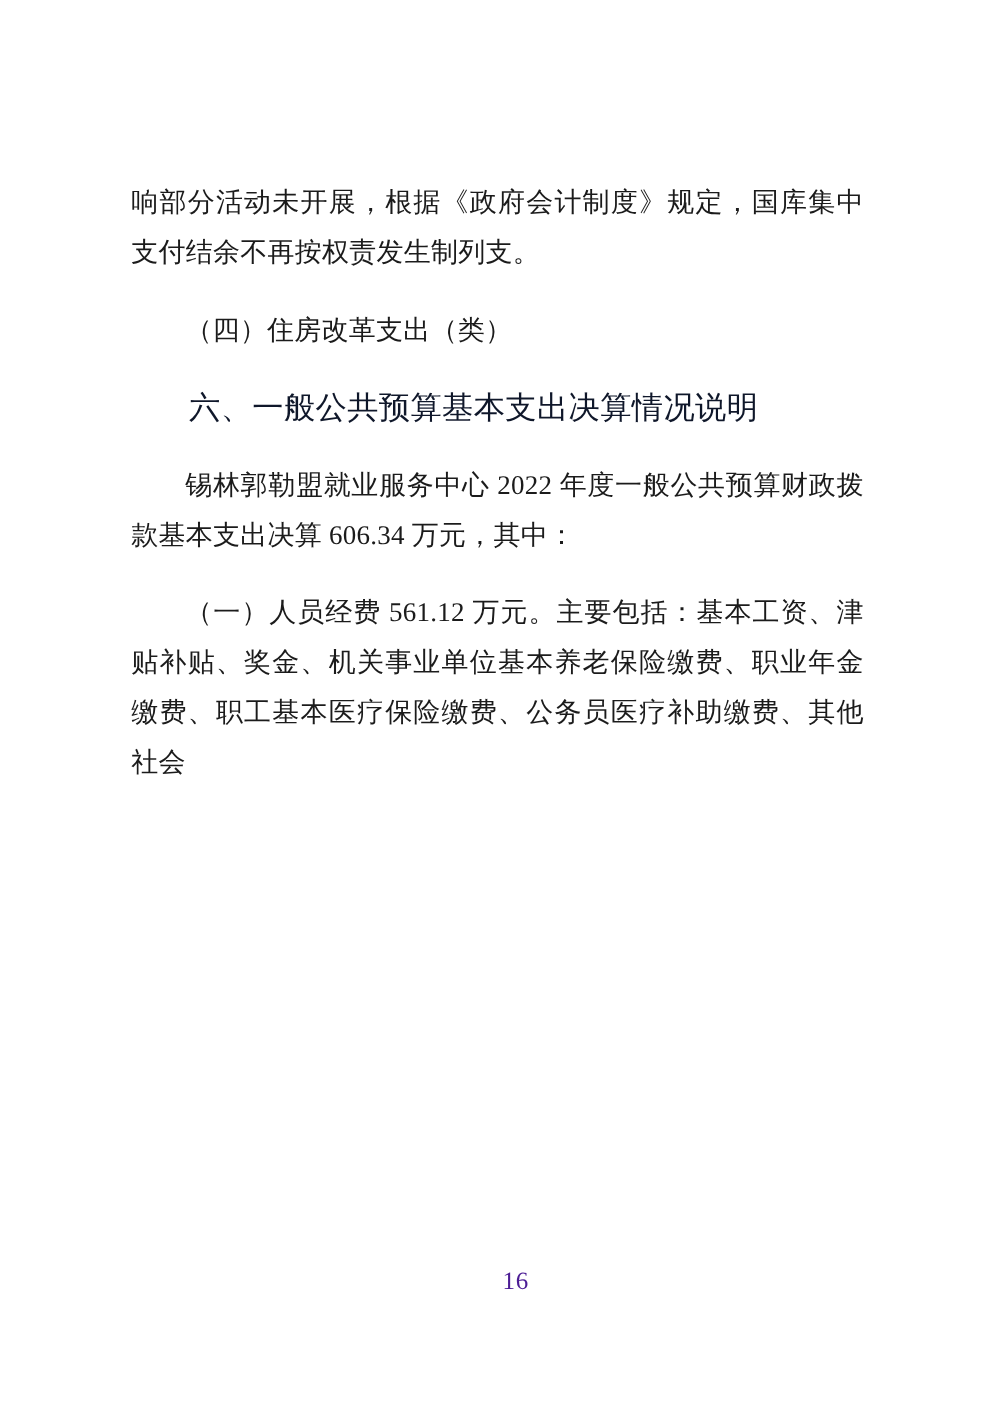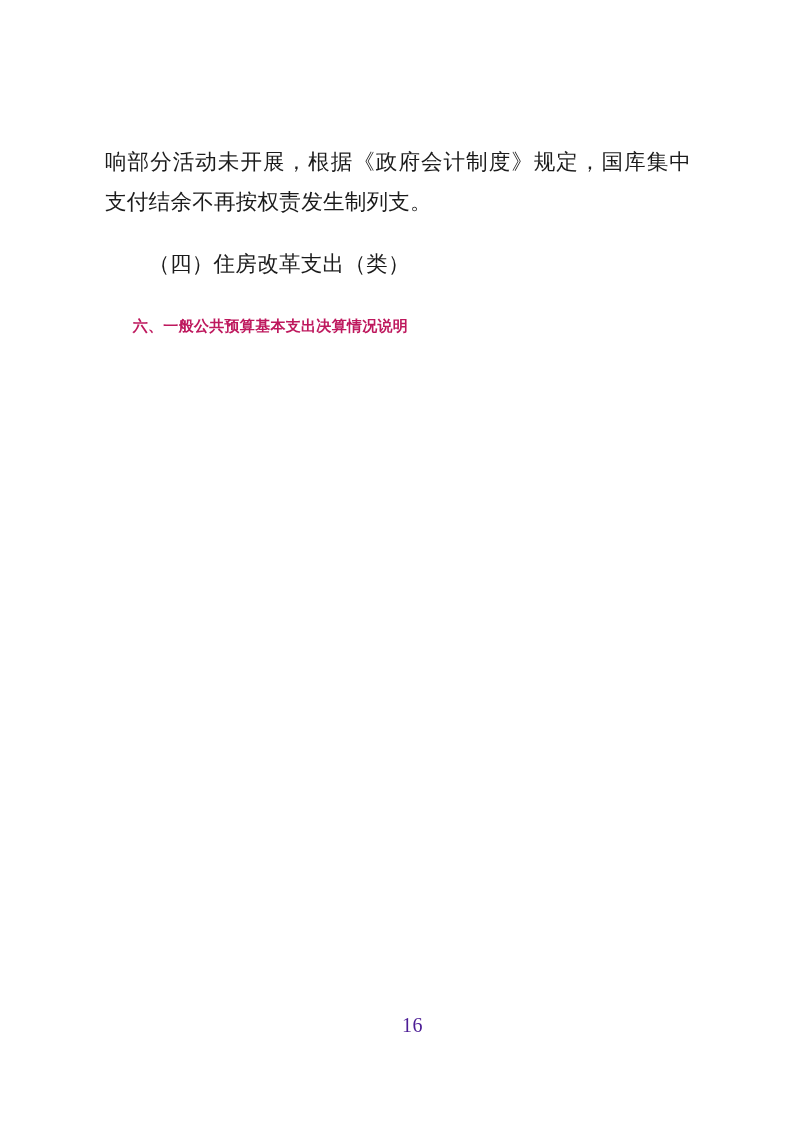--- a/index.html
+++ b/index.html
@@ -40,27 +40,27 @@
     word-break: break-all;
   }
   p.no-indent {
     text-indent: 0;
   }
   p.indent {
     text-indent: 2em;
   }
   p.heading {
     font-family: "Liberation Sans", "DejaVu Sans", sans-serif;
-    font-weight: bold;
-    font-size: 15px;
+    font-weight: normal;
+    font-size: 25px;
     line-height: 40px;
     margin: 22px 0;
     text-indent: 1.85em;
     letter-spacing: 0.3px;
-    color: #be185d;
+    color: #0f172a;
   }
   .footer {
     position: absolute;
     left: 0;
     right: 0;
     top: 1014px;
     text-align: center;
     font-size: 20px;
     color: #4c1d95;
     letter-spacing: 0.5px;
@@ -74,18 +74,20 @@
 
     <p class="body-para no-indent">响部分活动未开展，根据《政府会计制度》规定，国库集中支付结余不再按权责发生制列支。</p>
 
     <p class="body-para indent">（四）住房改革支出（类）</p>
 
 
 
 
     <p class="heading">六、一般公共预算基本支出决算情况说明</p>
 
+    <p class="body-para indent">锡林郭勒盟就业服务中心 2022 年度一般公共预算财政拨款基本支出决算 606.34 万元，其中：</p>
 
+    <p class="body-para indent">（一）人员经费 561.12 万元。主要包括：基本工资、津贴补贴、奖金、机关事业单位基本养老保险缴费、职业年金缴费、职工基本医疗保险缴费、公务员医疗补助缴费、其他社会</p>
 
   </div>
 
   <div class="footer">16</div>
 </div>
 
 </body></html>

